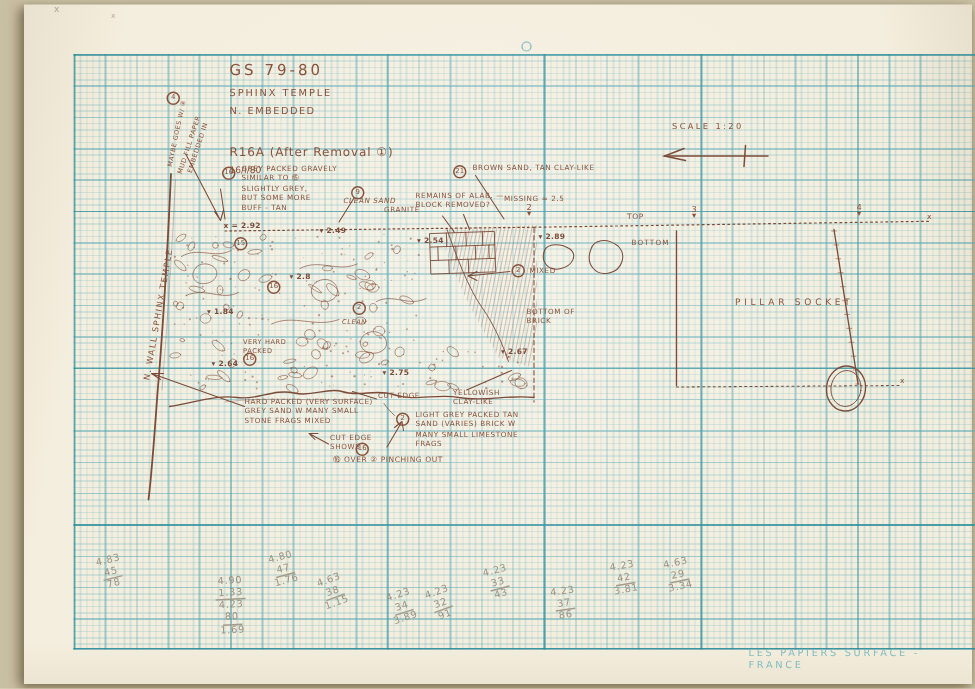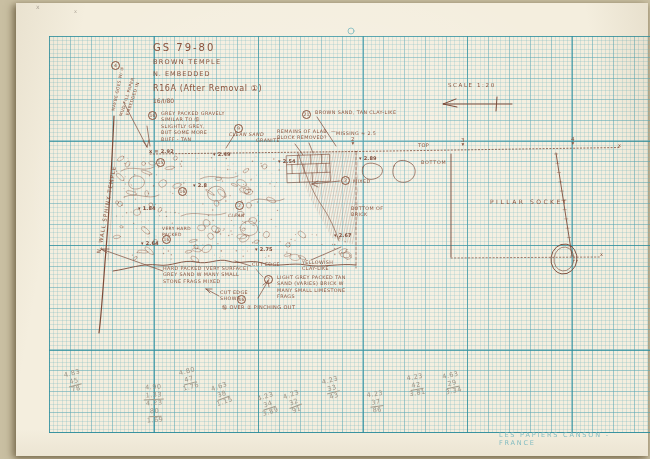--- a/index.html
+++ b/index.html
@@ -29,21 +29,21 @@
   .circ{position:absolute;width:9px;height:9px;border:.8px solid #8a523c;border-radius:50%;
         color:#8a523c;font-size:4.6px;line-height:8px;text-align:center;box-sizing:border-box;}
   .calc{position:absolute;color:#9a9183;font-size:6.5px;line-height:1.18;letter-spacing:.5px;
         display:flex;flex-direction:column;align-items:center;}
   .calc span{padding:0 2px;}
   .calc span:nth-child(even){border-bottom:.8px solid #a39b8b;}
   #title-block{position:absolute;left:153px;top:42px;color:#8a523c;}
   #title-block .t1{font-size:10px;letter-spacing:2px;}
   #title-block .t2{font-size:6.5px;letter-spacing:1.3px;margin-top:5px;}
   #title-block .t3{font-size:6.5px;letter-spacing:1px;margin-top:4px;}
-  #title-block .t4{font-size:8px;letter-spacing:.6px;margin-top:6px;}
+  #title-block .t4{font-size:8px;letter-spacing:.6px;margin-top:19px;}
   #title-block .t5{font-size:6px;margin-top:4px;}
   #scale-note{position:absolute;left:448px;top:82px;color:#8a523c;font-size:5.5px;letter-spacing:1.6px;}
   #paper-brand{position:absolute;left:499px;top:431px;color:#82bcc1;font-size:6.5px;letter-spacing:1.8px;}
 </style>
 </head>
 <body>
 
 <div id="scene">
   <div id="paper">
     <div id="grid"></div>
@@ -422,27 +422,27 @@
           <ellipse cx="287.6" cy="254.9" rx="3.6" ry="1.3" transform="rotate(-14 287.6 254.9)" stroke="#8a523c" stroke-width="0.45" opacity="0.8"></ellipse>
           <ellipse cx="343.0" cy="251.3" rx="4.4" ry="2.1" transform="rotate(-24 343.0 251.3)" stroke="#8a523c" stroke-width="0.45" opacity="0.8"></ellipse>
           <ellipse cx="302.1" cy="257.7" rx="4.0" ry="1.5" transform="rotate(24 302.1 257.7)" stroke="#8a523c" stroke-width="0.45" opacity="0.8"></ellipse>
         </g>
     </g>
   </svg>
 
   <div id="ann-layer">
     <div id="title-block">
       <div class="t1">GS 79-80</div>
-      <div class="t2">BROWN TEMPLE</div>
+      <div class="t2">SPHINX TEMPLE</div>
       <div class="t3">N. EMBEDDED</div>
       <div class="t4">R16A  (After Removal ①)</div>
       <div class="t5">16/I/80</div>
     </div>
     <div id="scale-note">SCALE  1:20</div>
-    <div id="paper-brand">LES PAPIERS CANSON - FRANCE</div>
+    <div id="paper-brand">LES PAPIERS SURFACE - FRANCE</div>
   <div class="ann ctr" style="left: 47px; top: 206px; font-size: 5.5px; letter-spacing: 1px; width: 120px; transform: rotate(-80deg);">N. WALL SPHINX TEMPLE</div>
       <div class="ann ctr" style="left: 100px; top: 92px; font-size: 4.3px; width: 60px; transform: rotate(-72deg);">MUD FILL PAPER
 EMBEDDED IN</div>
       <div class="ann ctr" style="left: 87px; top: 86px; font-size: 4.2px; width: 62px; transform: rotate(-78deg);">MAYBE GOES W/ ④</div>
       <div class="ann" style="left: 161px; top: 111px; font-size: 4.8px;">GREY PACKED GRAVELY
 SIMILAR TO ⑮
 SLIGHTLY GREY,
 BUT SOME MORE
 BUFF - TAN</div>
       <div class="ann it" style="left: 229px; top: 132px; font-size: 4.8px;">CLEAN SAND</div>

